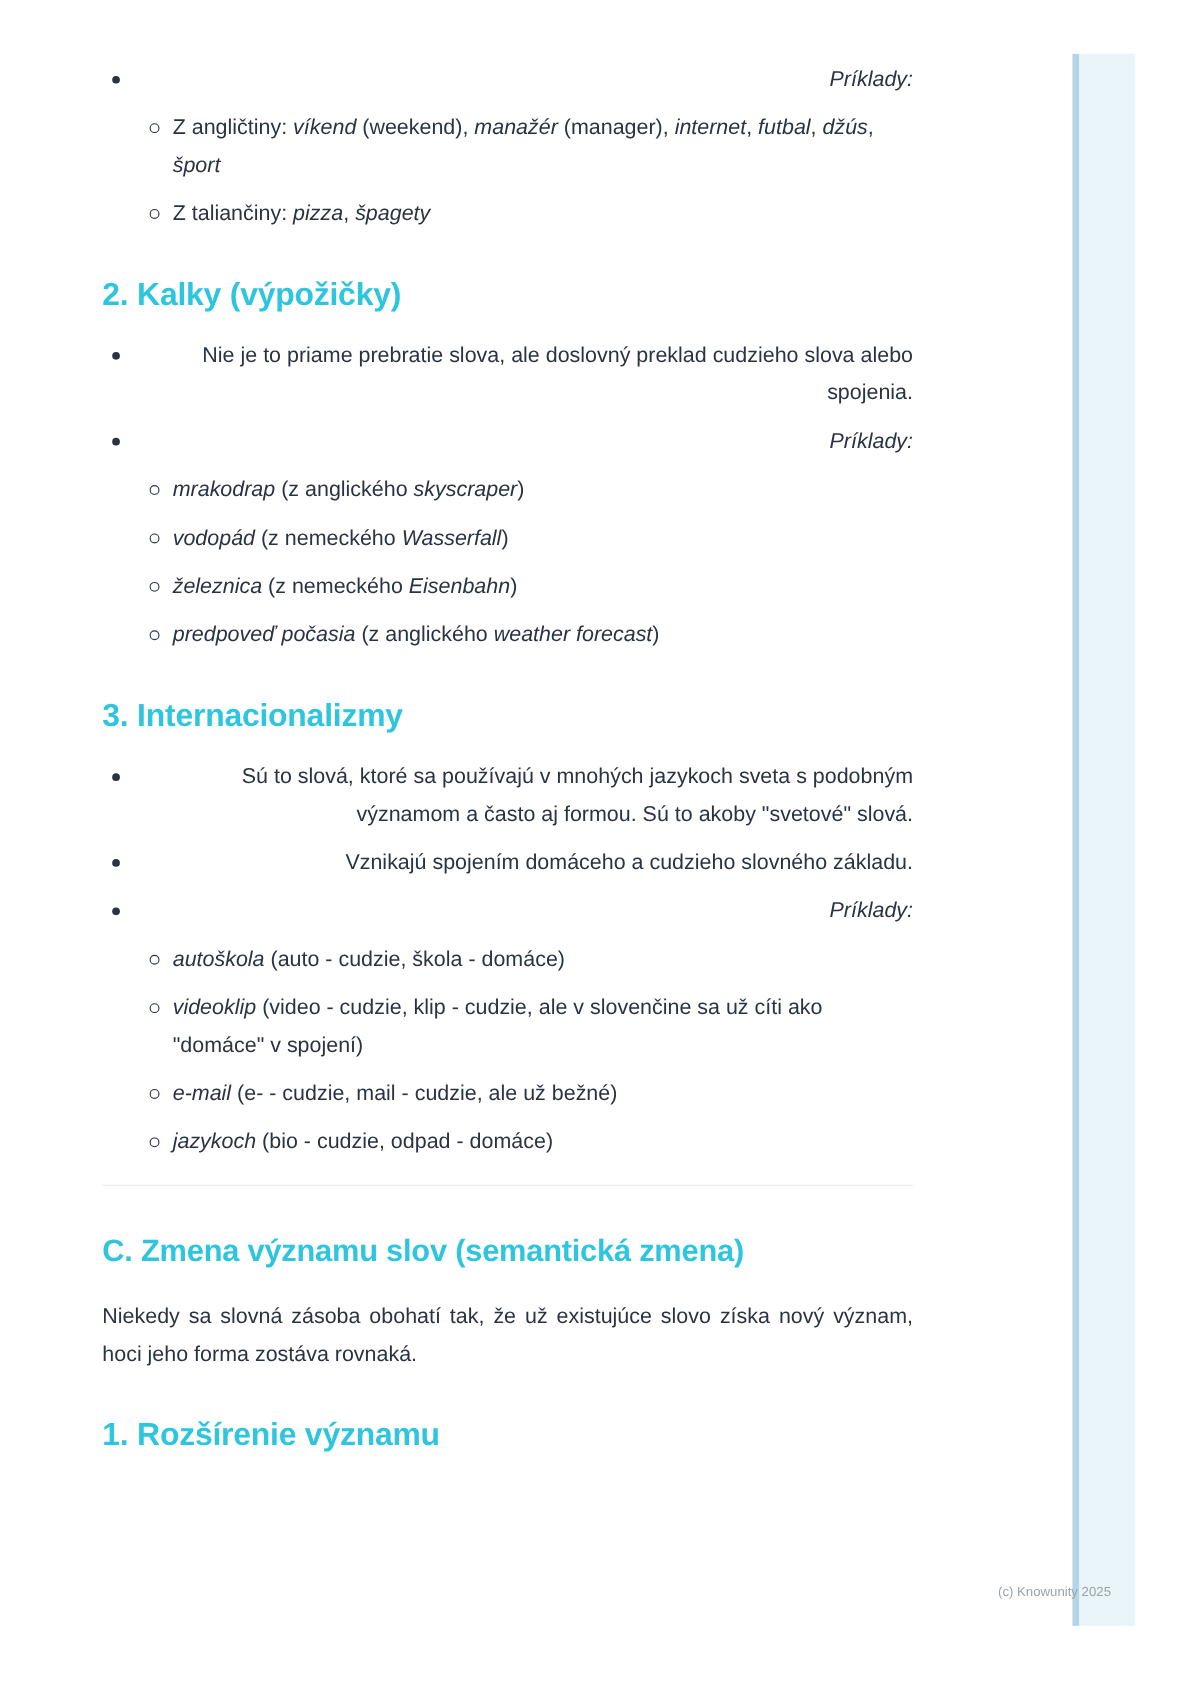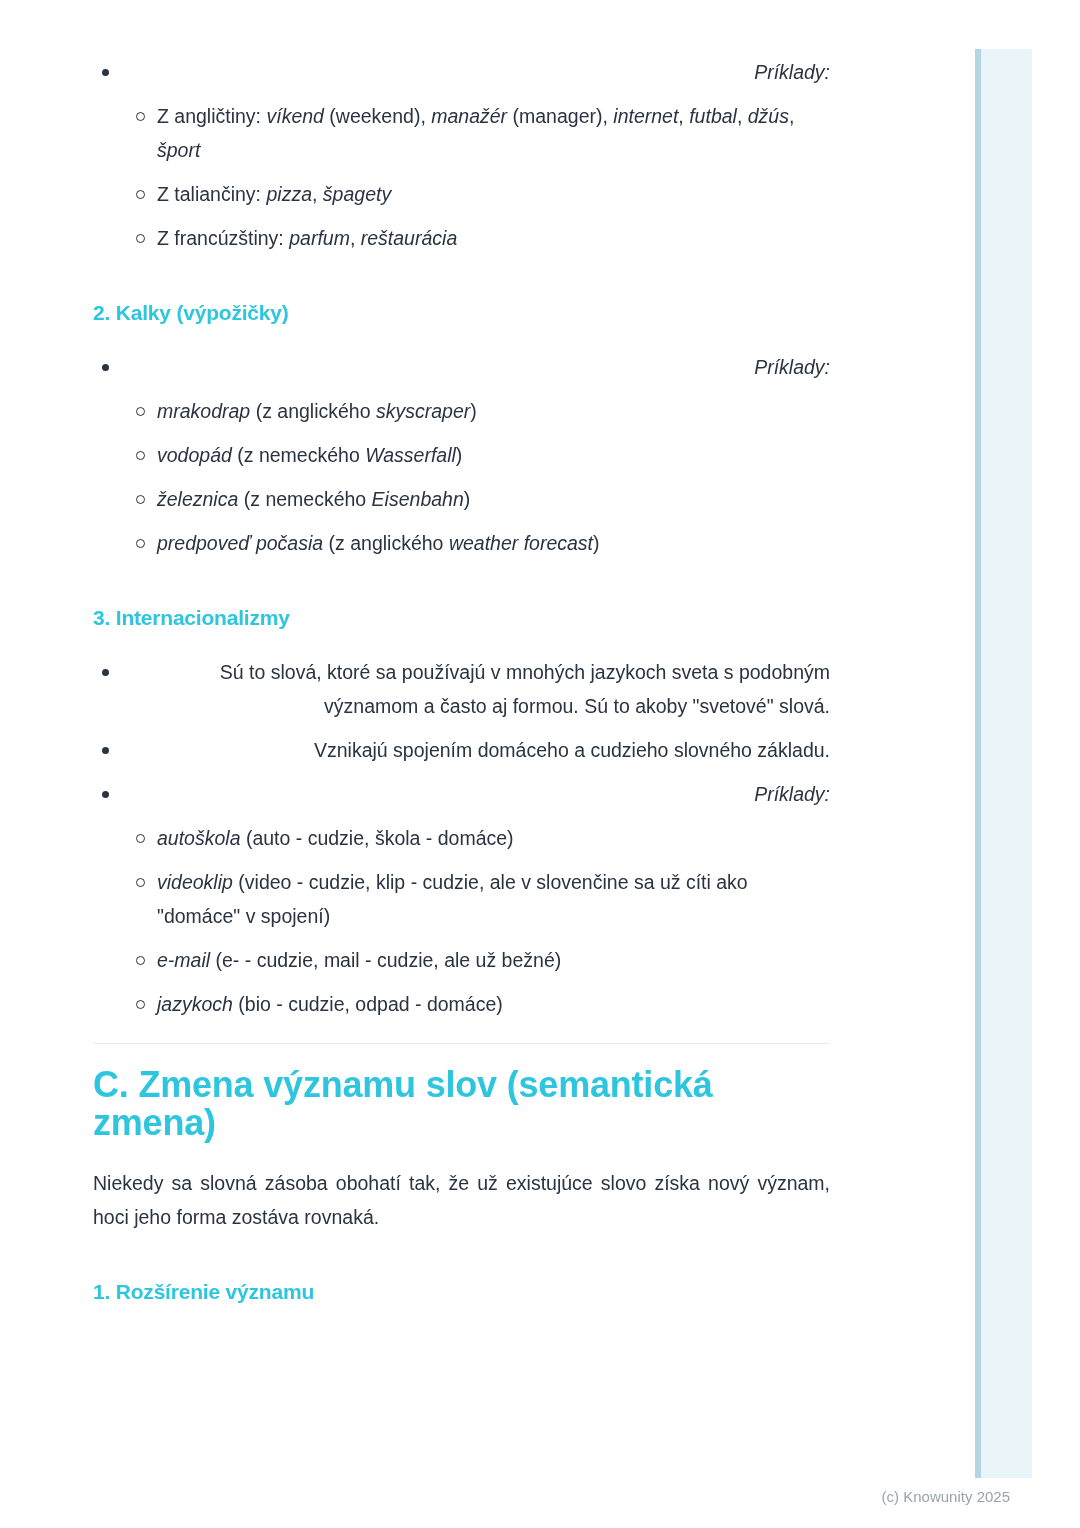--- a/index.html
+++ b/index.html
@@ -14,67 +14,67 @@
   body{
     width:1080px;height:1528px;position:relative;overflow:hidden;
     background:#ffffff;color:var(--text);
     font-family:"Liberation Sans",sans-serif;
   }
   .content{
     position:absolute;left:93px;top:55px;width:737px;
     font-size:19.5px;line-height:34px;
   }
   .h2{
-    font-size:36px;line-height:38px;font-weight:700;color:var(--accent);
-    margin:22px 0 24px;letter-spacing:-0.2px;
+    font-size:28px;line-height:38px;font-weight:700;color:var(--accent);
+    margin:40px 0 24px;letter-spacing:-0.2px;
   }
   .h3{
-    font-size:21px;line-height:31px;font-weight:700;color:var(--accent);
+    font-size:29px;line-height:31px;font-weight:700;color:var(--accent);
     margin:42px 0 22px;letter-spacing:-0.2px;
   }
   .list{margin:0;}
   .li{position:relative;margin:0 0 10px;}
   .li.lvl1{padding-left:30px;text-align:right;}
   .li.lvl2{padding-left:64px;}
   .marker{display:block;}
   .marker.m1{
     position:absolute;left:9px;top:14px;width:7px;height:7px;
     border-radius:50%;background:var(--text);
   }
   .marker.m2{
     position:absolute;left:43px;top:13px;width:9px;height:9px;
     border-radius:50%;border:1.7px solid var(--text);box-sizing:border-box;
   }
   .it{font-style:italic;}
   .para{margin:0 0 16px;}
   .para.just{text-align:justify;}
   .divider{border:none;border-top:1px solid var(--divider);margin:22px 0 0;}
   .watermark{
-    position:absolute;top:1488px;right:70px;
-    font-size:15px;line-height:18px;color:var(--watermark);
+    position:absolute;top:1438px;right:70px;
+    font-size:12px;line-height:18px;color:var(--watermark);
     white-space:nowrap;
   }
   .edge-bar{
     position:absolute;left:975px;top:49px;width:57px;height:1429px;
     background:var(--bar-fill);border-left:6px solid var(--bar-edge);
     box-sizing:border-box;
   }
 </style>
 </head>
 <body style="background: rgb(255, 255, 255);">
 
 <div class="content">
     <div class="list">
       <div class="li lvl1"><span class="marker m1"></span><span><span class="it">Príklady:</span></span></div>
       <div class="li lvl2"><span class="marker m2"></span><span><span>Z angličtiny: </span><span class="it">víkend</span><span> (weekend), </span><span class="it">manažér</span><span> (manager), </span><span class="it">internet</span><span>, </span><span class="it">futbal</span><span>, </span><span class="it">džús</span><span>, </span><span class="it">šport</span></span></div>
       <div class="li lvl2"><span class="marker m2"></span><span><span>Z taliančiny: </span><span class="it">pizza</span><span>, </span><span class="it">špagety</span></span></div>
-      <div class="li lvl2"><span class="marker m2"></span><span><span>Z francúzštiny: </span><span class="it">parfum</span><span>, </span><span class="it">reštaurácia</span></span></div>
     </div>
     <div class="h3">2. Kalky (výpožičky)</div>
     <div class="list">
+      <div class="li lvl1"><span class="marker m1"></span><span><span>Nie je to priame prebratie slova, ale doslovný preklad cudzieho slova alebo spojenia.</span></span></div>
       <div class="li lvl1"><span class="marker m1"></span><span><span class="it">Príklady:</span></span></div>
       <div class="li lvl2"><span class="marker m2"></span><span><span class="it">mrakodrap</span><span> (z anglického </span><span class="it">skyscraper</span><span>)</span></span></div>
       <div class="li lvl2"><span class="marker m2"></span><span><span class="it">vodopád</span><span> (z nemeckého </span><span class="it">Wasserfall</span><span>)</span></span></div>
       <div class="li lvl2"><span class="marker m2"></span><span><span class="it">železnica</span><span> (z nemeckého </span><span class="it">Eisenbahn</span><span>)</span></span></div>
       <div class="li lvl2"><span class="marker m2"></span><span><span class="it">predpoveď počasia</span><span> (z anglického </span><span class="it">weather forecast</span><span>)</span></span></div>
     </div>
     <div class="h3">3. Internacionalizmy</div>
     <div class="list">
       <div class="li lvl1"><span class="marker m1"></span><span><span>Sú to slová, ktoré sa používajú v mnohých jazykoch sveta s podobným významom a často aj formou. Sú to akoby "svetové" slová.</span></span></div>
     </div>

